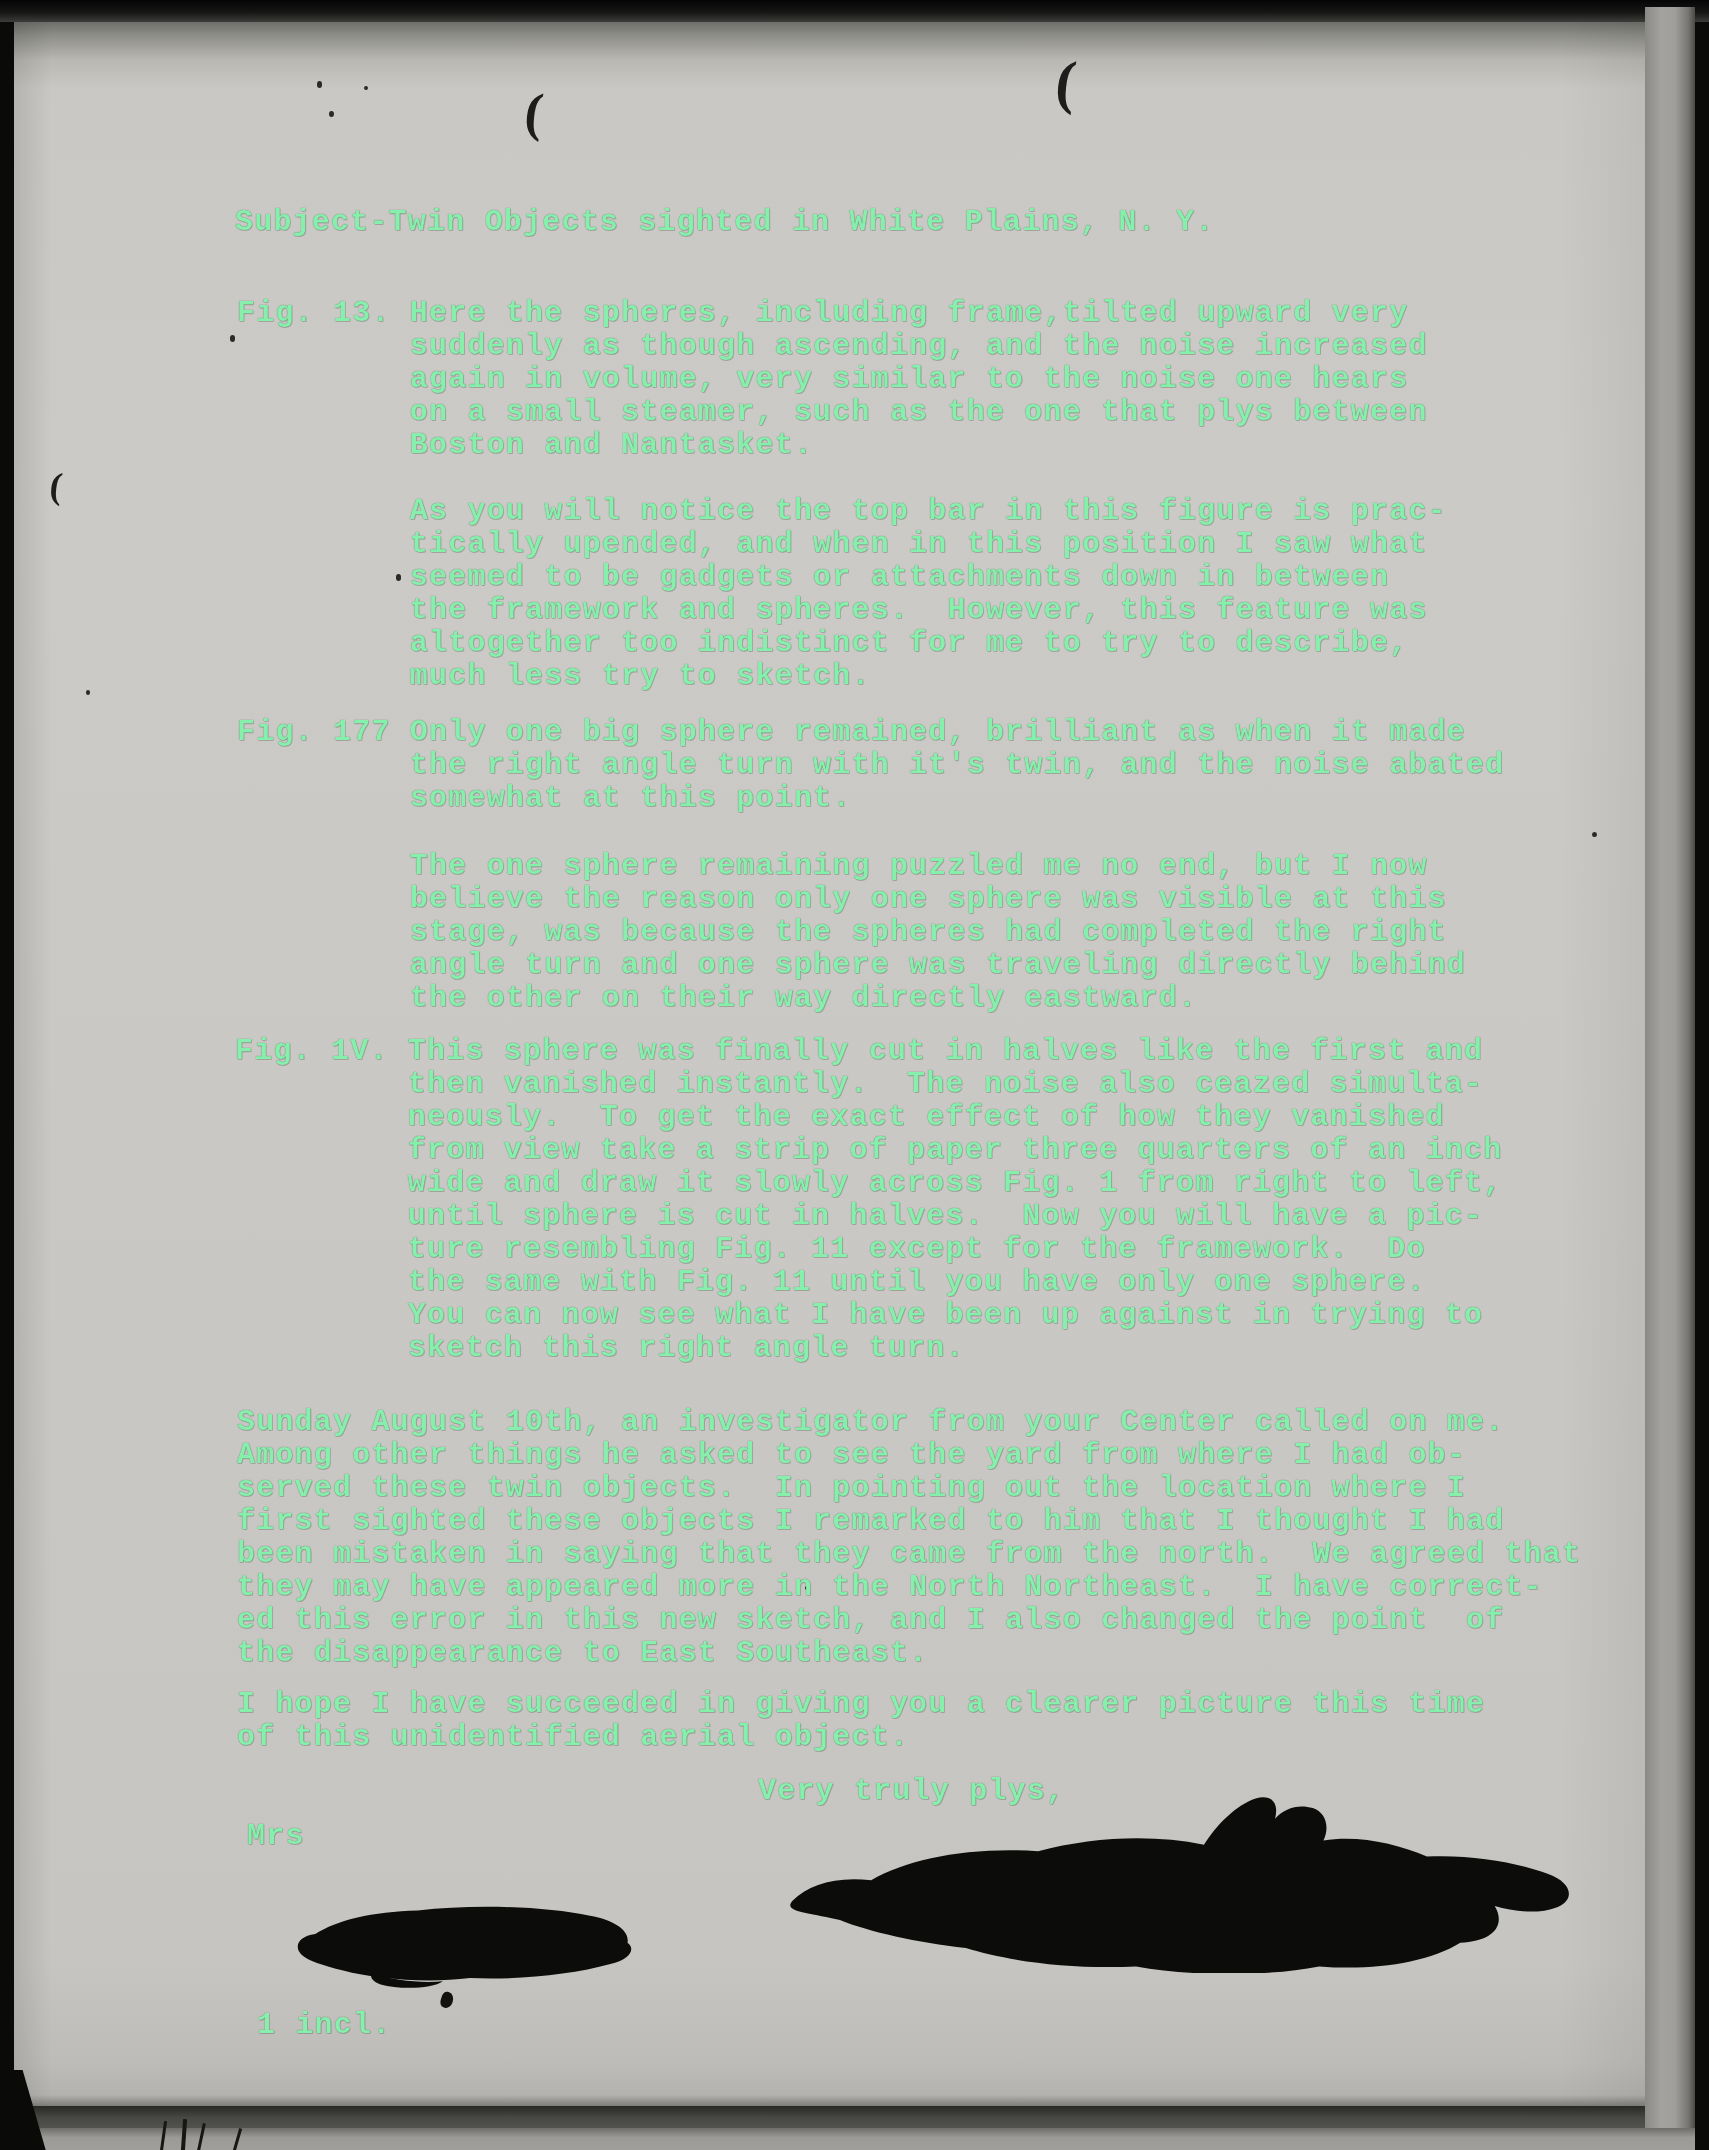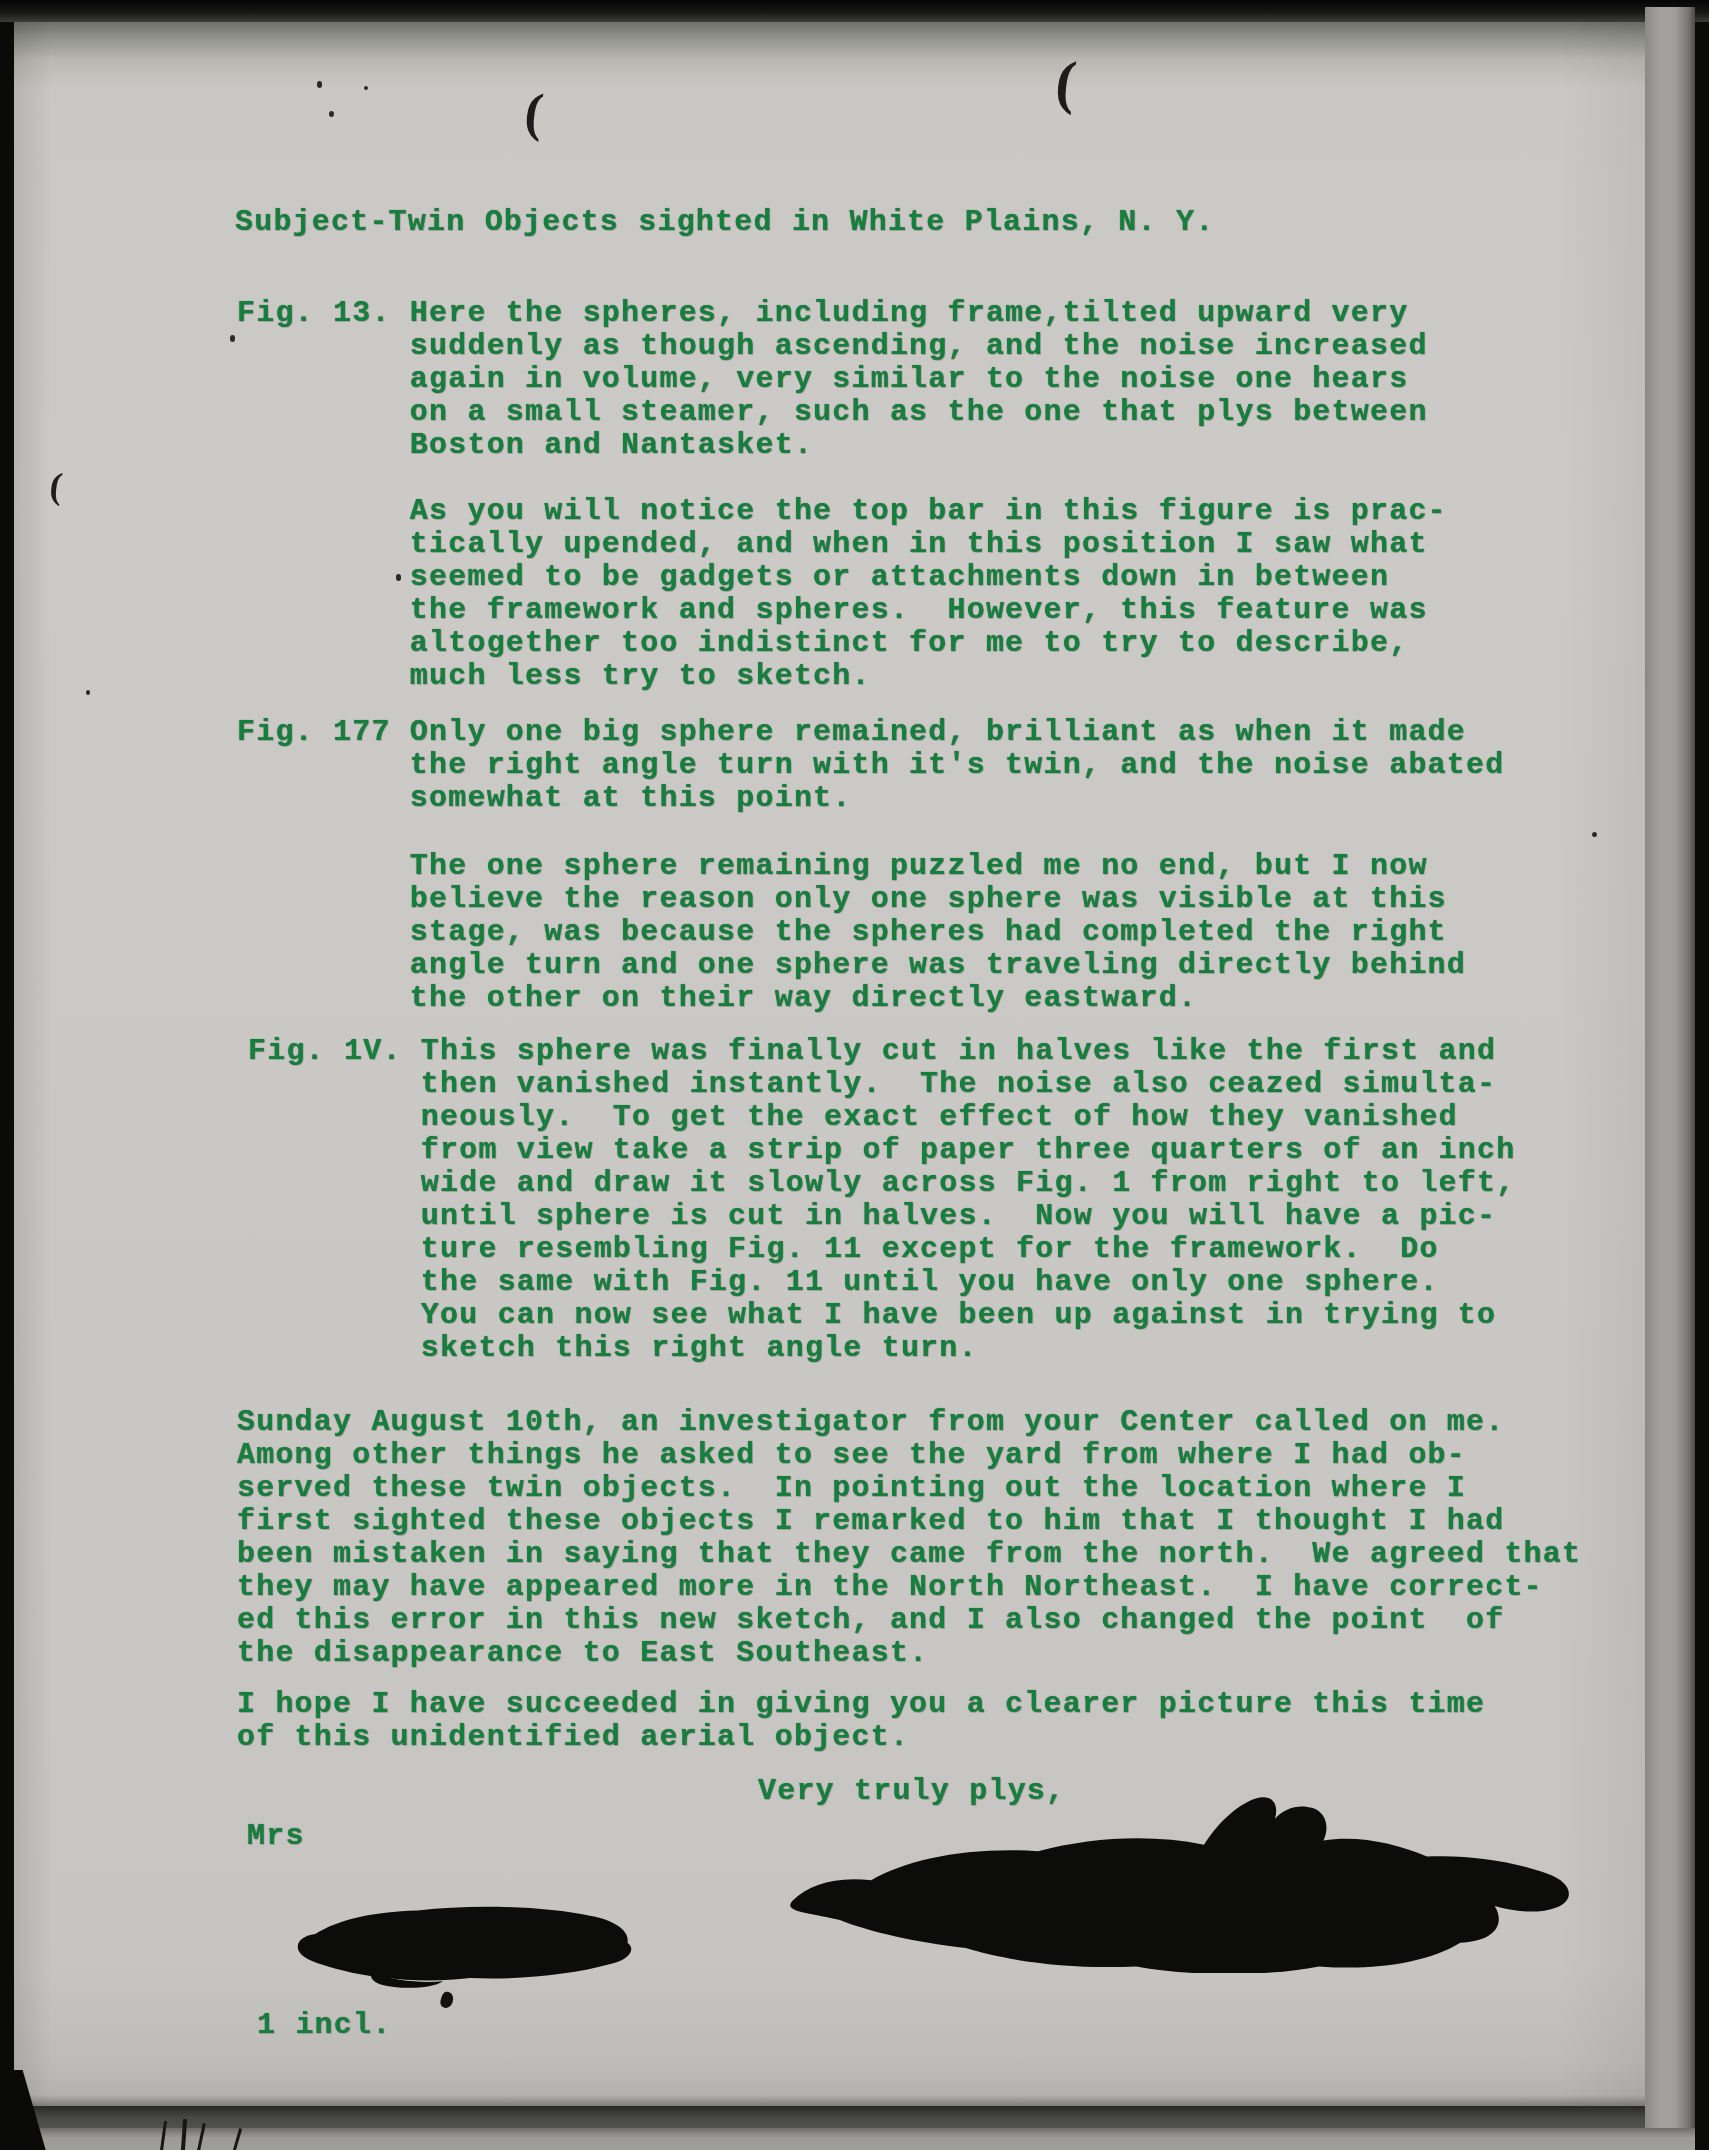--- a/index.html
+++ b/index.html
@@ -33,21 +33,21 @@
     background:linear-gradient(180deg,#6e6d69 0px,#9b9a96 9.7px,#a09f9b 23px);
   }
   .corner-black{
     position:absolute;left:0;top:2070px;width:46px;height:81px;background:#0a0a09;
     clip-path:polygon(0 0,22.6px 0,46px 81px,0 81px);
   }
   
   .typed{
     position:absolute;white-space:pre;
     font-weight:bold;font-size:30px;line-height:33px;letter-spacing:1.2px;
-    color:#15803d;
+    color:#86efac;
     text-shadow:0 0 1.1px rgba(12,12,10,0.55),0.8px 0.5px 0 rgba(12,12,10,0.15);
   }
   .stray-mark{
     position:absolute;font-family:"Liberation Serif",serif;color:#1d1d1b;
     font-weight:bold;transform:rotate(6deg);
   }
   
   .redaction{position:absolute;}
   .redaction path{fill:#0c0c0a;}
   .ink-tick{
@@ -99,21 +99,21 @@
 <div class="typed" style="left:237px;top:716px;">Fig. 177 Only one big sphere remained, brilliant as when it made
          the right angle turn with it's twin, and the noise abated
          somewhat at this point.</div>
 
 <div class="typed" style="left:237px;top:850px;">         The one sphere remaining puzzled me no end, but I now
          believe the reason only one sphere was visible at this
          stage, was because the spheres had completed the right
          angle turn and one sphere was traveling directly behind
          the other on their way directly eastward.</div>
 
-<div class="typed" style="left:248px;top:1035px;">Fig. 1V. This sphere was finally cut in halves like the first and
+<div class="typed" style="left:235px;top:1035px;">Fig. 1V. This sphere was finally cut in halves like the first and
          then vanished instantly.  The noise also ceazed simulta-
          neously.  To get the exact effect of how they vanished
          from view take a strip of paper three quarters of an inch
          wide and draw it slowly across Fig. 1 from right to left,
          until sphere is cut in halves.  Now you will have a pic-
          ture resembling Fig. 11 except for the framework.  Do
          the same with Fig. 11 until you have only one sphere.
          You can now see what I have been up against in trying to
          sketch this right angle turn.</div>
 

